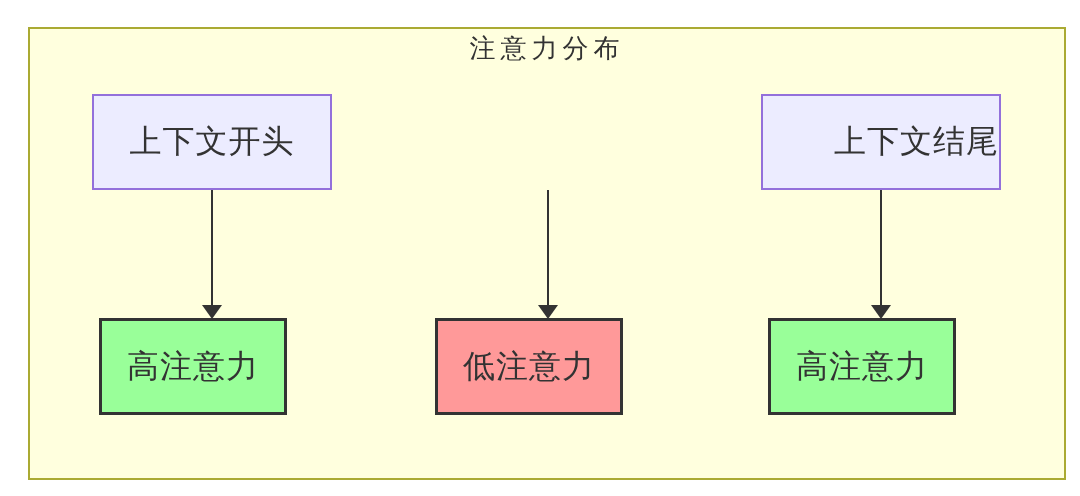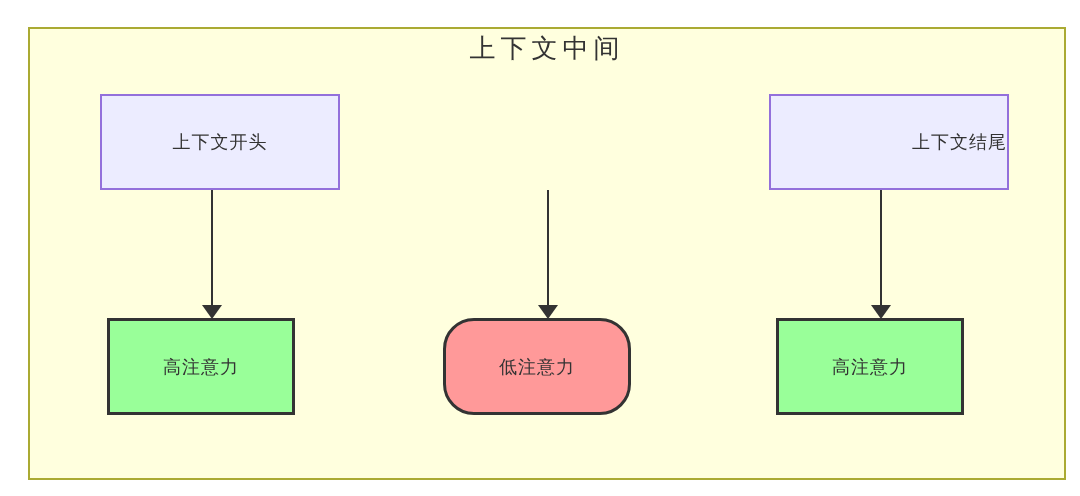--- a/index.html
+++ b/index.html
@@ -31,25 +31,24 @@
     font-size: 26px;
     letter-spacing: 5px;
     color: var(--text, #333333);
   }
   .node {
     position: absolute;
     display: flex;
     align-items: center;
     justify-content: center;
     box-sizing: border-box;
-    font-size: 18px;
+    font-size: 32px;
     letter-spacing: 1px;
     text-align: center;
     color: var(--text, #333333);
-    margin-left: 8px;
   }
   .source {
     top: 94px;
     width: 240px;
     height: 96px;
     background: var(--node-bg, #ececff);
     border: 2px solid var(--node-border, #9370db);
   }
   .result {
     top: 318px;
@@ -72,35 +71,35 @@
     width: 0;
     height: 0;
     border-left: 10px solid transparent;
     border-right: 10px solid transparent;
     border-top: 14px solid var(--arrow, #333333);
   }
   .source.col1 { left: 92px; }
   .source.col2 { left: 428px; }
   .source.col3 { left: 761px; justify-content: flex-end; }
   .result.col1 { left: 99px; }
-  .result.col2 { left: 435px; border-radius: 31px; }
+  .result.col2 { left: 435px; }
   .result.col3 { left: 768px; }
   .edge-line.col1 { left: 211px; }
   .edge-line.col2 { left: 547px; }
   .edge-line.col3 { left: 880px; }
   .edge-head.col1 { left: 202px; }
   .edge-head.col2 { left: 538px; }
   .edge-head.col3 { left: 871px; }
 </style>
 </head>
 <body>
 
 <div class="stage">
   <div class="cluster"></div>
-  <div class="cluster-title">上下文中间</div>
+  <div class="cluster-title">注意力分布</div>
 
   <div class="node source col1">
     <span>上下文开头</span>
   </div>
   <div class="edge-line col1"></div>
   <div class="edge-head col1"></div>
   <div class="node result high col1">
     <span>高注意力</span>
   </div>
 

